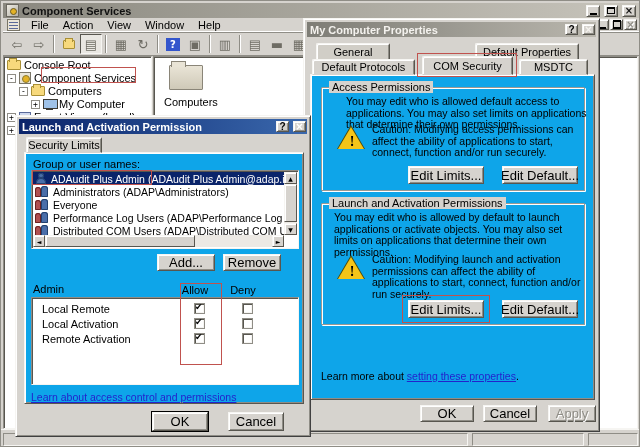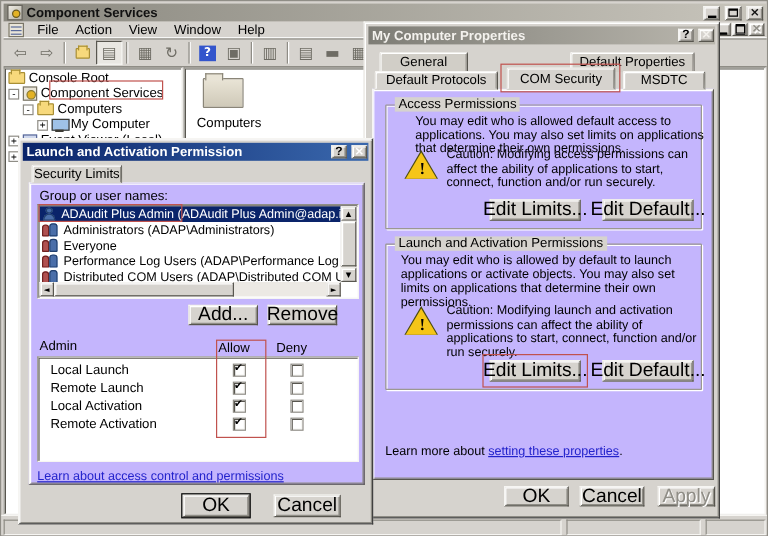--- a/index.html
+++ b/index.html
@@ -6,21 +6,21 @@
 html,body{width:640px;height:447px}
 body{font-family:"Liberation Sans",sans-serif;font-size:11px;color:#000;background:#d6d3ce}
 #screen{position:relative;width:640px;height:447px;background:#d6d3ce;overflow:hidden;
   border:1px solid #8f8d86}
 .abs{position:absolute}
 
 .r{background:#d6d3ce;border:1px solid;border-color:#f6f5f2 #58564f #58564f #f6f5f2;
    box-shadow:inset 1px 1px 0 #fff,inset -1px -1px 0 #8f8d86}
 .s{background:#fff;border:1px solid;border-color:#8f8d86 #f6f5f2 #f6f5f2 #8f8d86;
    box-shadow:inset 1px 1px 0 #58564f}
-.btn{display:flex;align-items:center;justify-content:center;font-size:16px;cursor:default;white-space:nowrap}
+.btn{display:flex;align-items:center;justify-content:center;font-size:13px;cursor:default;white-space:nowrap}
 .btn.default{outline:1px solid #000}
 .btn.disabled{color:#8f8d86;text-shadow:1px 1px 0 #fff}
 .groupbox{border:1px solid #9b9892;box-shadow:inset 1px 1px 0 #fff,1px 1px 0 #fff;border-radius:1px}
 .legend{position:absolute;top:-7px;left:7px;background:#d6d3ce;padding:0 3px;font-size:11px;white-space:nowrap}
 .annot{position:absolute;border:1px solid #c0524e;pointer-events:none;z-index:50}
 .link{color:#2323cc;text-decoration:underline;cursor:pointer}
 
 .tb{display:flex;align-items:center;padding-left:3px;gap:3px;overflow:hidden}
 .tb .cap{font-weight:bold;font-size:11px;white-space:nowrap}
 .tb-gray-main{background:linear-gradient(90deg,#8a887f,#c8c5bc);color:#111}
@@ -63,21 +63,21 @@
 .bigfold{position:relative;width:34px;height:25px;background:linear-gradient(#e9e4d6,#cfc9b8);border:1px solid #8a8578;border-radius:1px}
 .bigfold::before{content:"";position:absolute;top:-5px;left:1px;width:13px;height:5px;background:#e9e4d6;border:1px solid #8a8578;border-bottom:none}
 
 .dlg{position:absolute;background:#d6d3ce;border:1px solid;border-color:#f6f5f2 #404040 #404040 #f6f5f2;
   box-shadow:inset 1px 1px 0 #fff,inset -1px -1px 0 #8f8d86}
 .tab{position:absolute;background:#d6d3ce;border:1px solid;border-color:#f6f5f2 #58564f #d6d3ce #f6f5f2;
   border-radius:2px 2px 0 0;box-shadow:inset 1px 1px 0 #fff,inset -1px 0 0 #8f8d86;
   display:flex;align-items:center;justify-content:center;font-size:11px;white-space:nowrap}
 .tab.back{background:#d1cec7;z-index:1}
 .tab.front{z-index:3}
-.tabpage{position:absolute;background:#c4b5fd;border:1px solid;border-color:#f6f5f2 #58564f #58564f #f6f5f2;
+.tabpage{position:absolute;background:#0ea5e9;border:1px solid;border-color:#f6f5f2 #58564f #58564f #f6f5f2;
   box-shadow:inset 1px 1px 0 #fff,inset -1px -1px 0 #8f8d86;z-index:2}
 
 .user-row{display:flex;align-items:center;gap:4px;height:13px;padding-left:2px;white-space:nowrap;overflow:hidden;font-size:10.5px}
 .user-row.sel{background:#0a246a;color:#fff}
 .pu{position:relative;display:inline-block;width:12px;height:11px;flex:none}
 .pu::before{content:"";position:absolute;left:3px;top:0;width:6px;height:5px;border-radius:50%;background:#4a6ea9;box-shadow:inset 0 0 0 1px #22406e}
 .pu::after{content:"";position:absolute;left:1px;top:5px;width:10px;height:6px;border-radius:5px 5px 1px 1px;background:#4a6ea9;box-shadow:inset 0 0 0 1px #22406e}
 .pg{position:relative;display:inline-block;width:14px;height:11px;flex:none}
 .pg::before{content:"";position:absolute;left:0;top:1px;width:6px;height:10px;background:#b05050;border-radius:3px 3px 1px 1px;box-shadow:inset 0 0 0 1px #6e2222}
 .pg::after{content:"";position:absolute;left:6px;top:0;width:7px;height:11px;background:#4a6ea9;border-radius:3px 3px 1px 1px;box-shadow:inset 0 0 0 1px #22406e}
@@ -360,26 +360,21 @@
       <div class="btn r" style="position:absolute;left:132px;top:101px;width:58px;height:17px">Add...</div>
       <div class="btn r" style="position:absolute;left:198px;top:101px;width:58px;height:17px">Remove</div>
 
       <div style="position:absolute;left:8px;top:130px">Admin</div>
       <div style="position:absolute;left:152px;top:131px;width:36px;text-align:center">Allow</div>
       <div style="position:absolute;left:200px;top:131px;width:36px;text-align:center">Deny</div>
 
       <div class="s" style="position:absolute;left:6px;top:144px;width:268px;height:88px">
         <div style="position:absolute;left:10px;top:5px;right:8px">
           <div style="position:relative;height:15px">
-            <span>Local Launch</span>
-            <span class="cb checked" style="position:absolute;left:152px;top:0"></span>
-            <span class="cb" style="position:absolute;left:200px;top:0"></span>
-          </div>
-          <div style="position:relative;height:15px">
-            <span>Remote Launch</span>
+            <span>Local Remote</span>
             <span class="cb checked" style="position:absolute;left:152px;top:0"></span>
             <span class="cb" style="position:absolute;left:200px;top:0"></span>
           </div>
           <div style="position:relative;height:15px">
             <span>Local Activation</span>
             <span class="cb checked" style="position:absolute;left:152px;top:0"></span>
             <span class="cb" style="position:absolute;left:200px;top:0"></span>
           </div>
           <div style="position:relative;height:15px">
             <span>Remote Activation</span>

